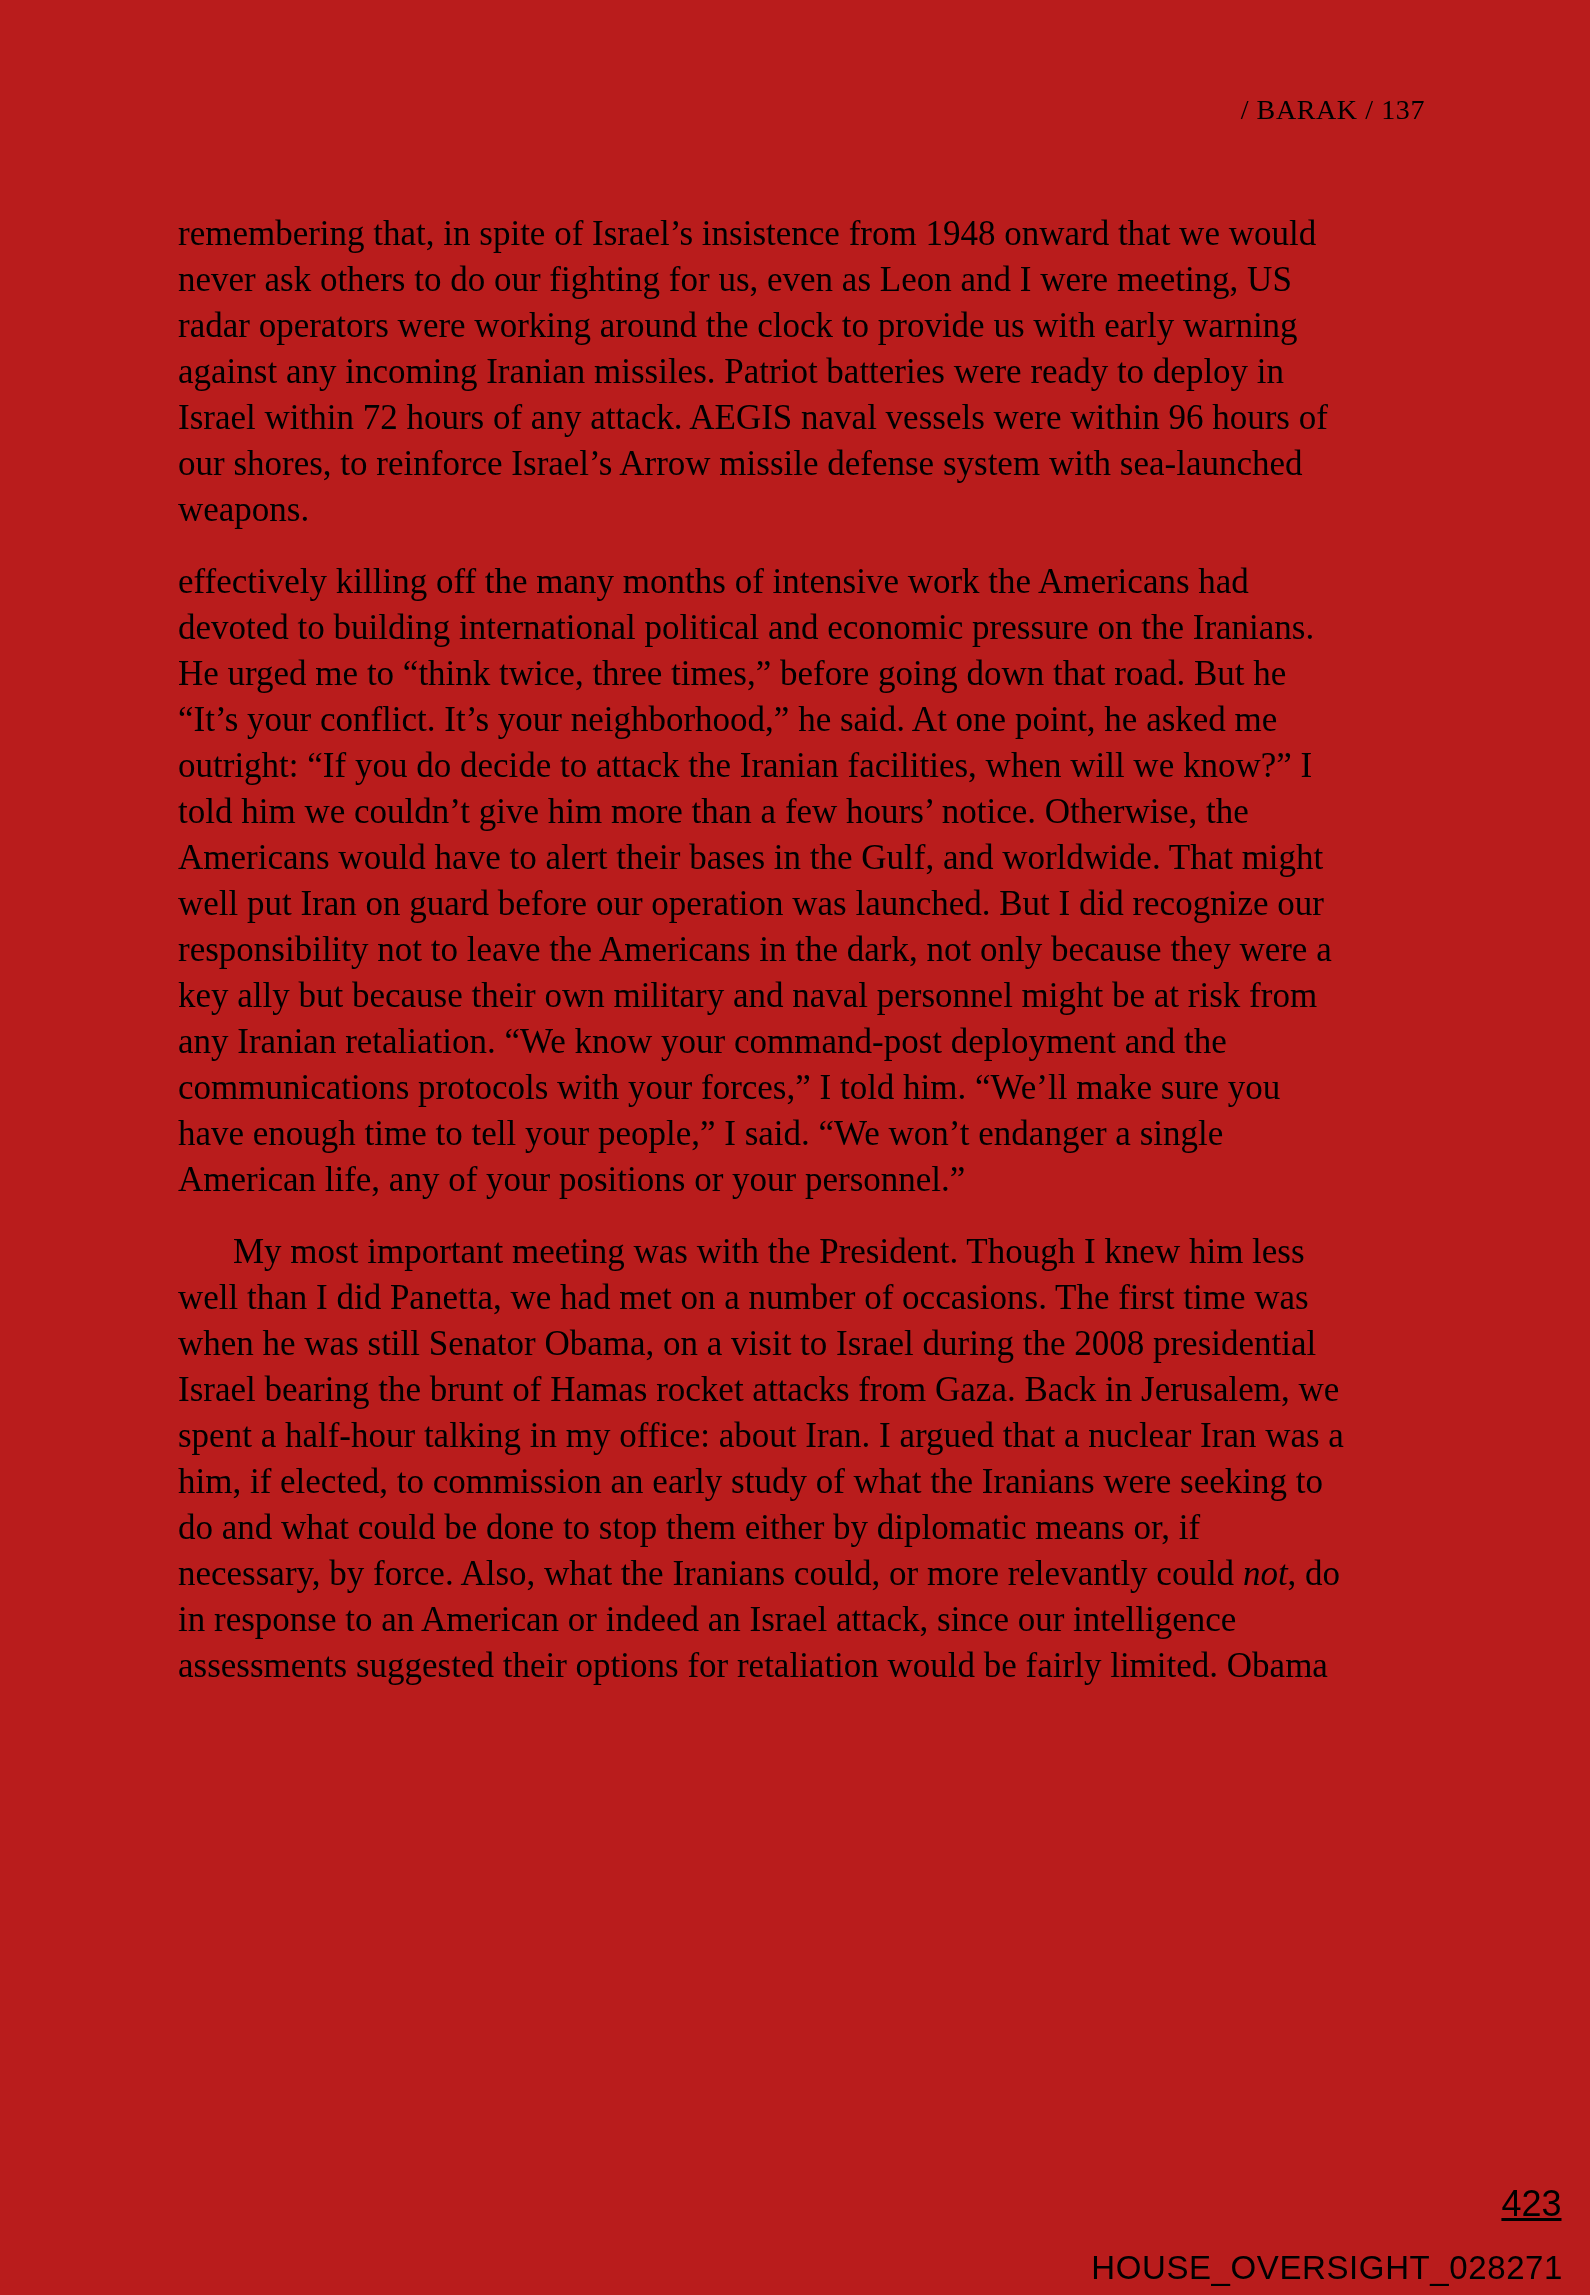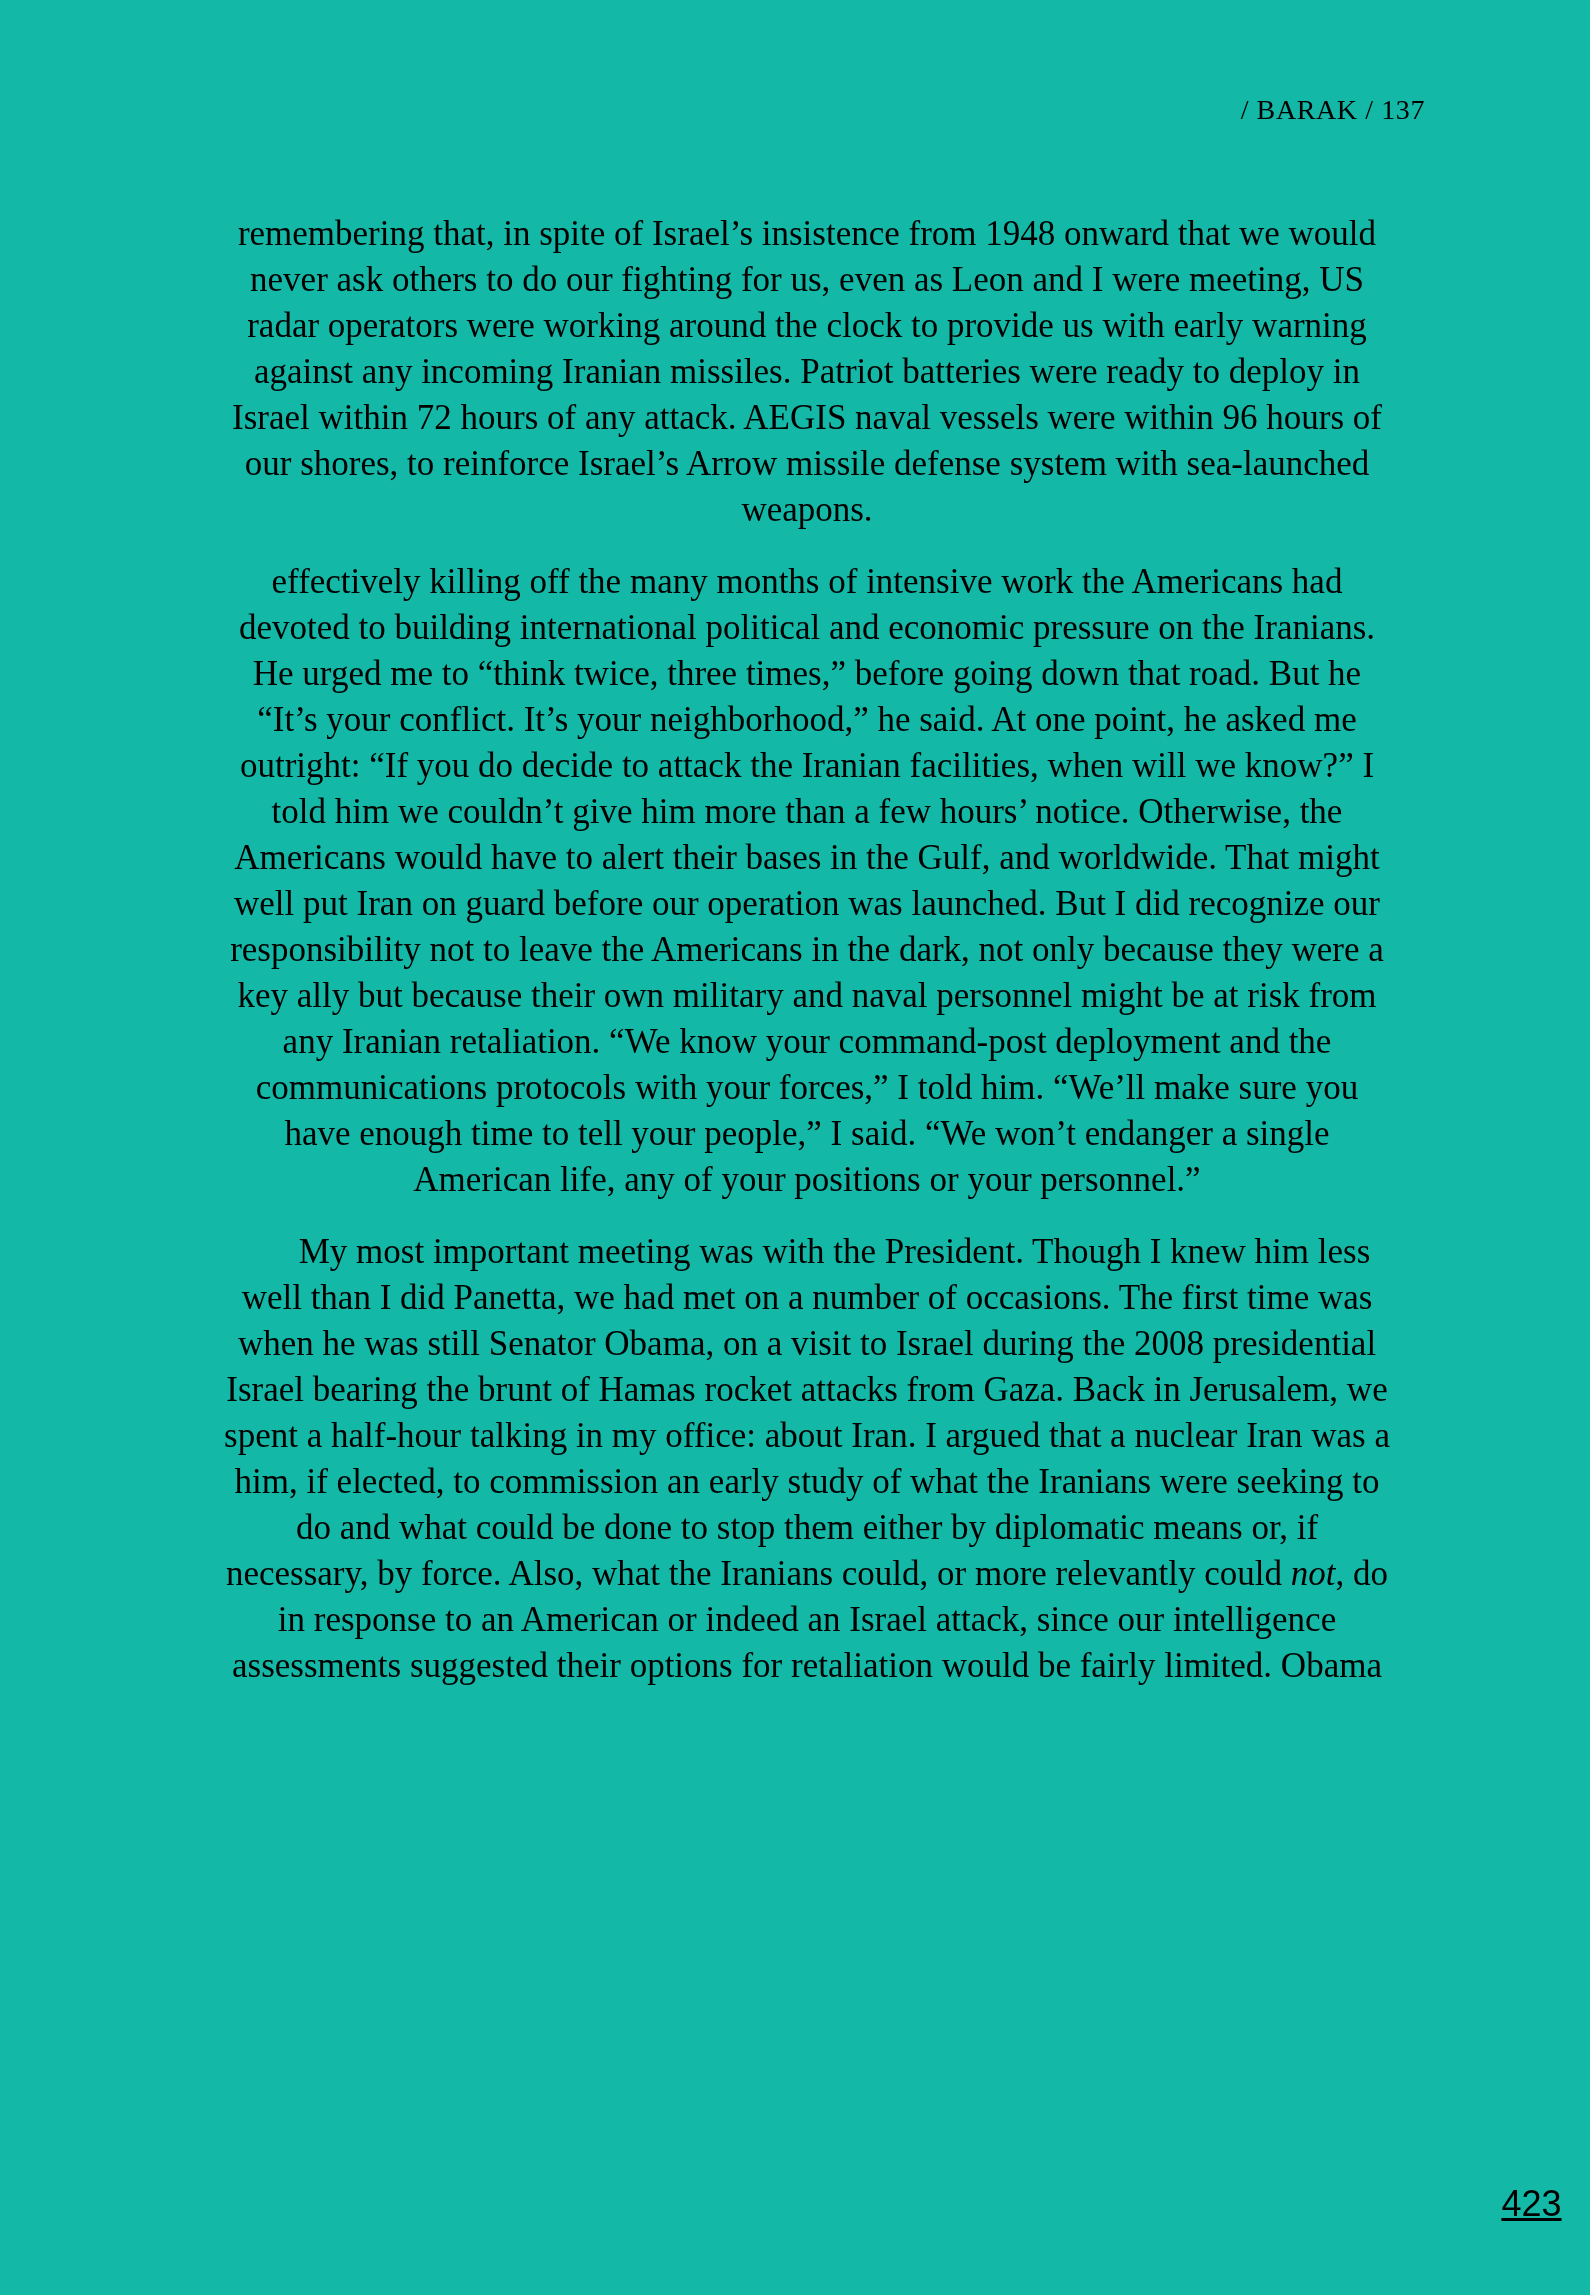--- a/index.html
+++ b/index.html
@@ -4,25 +4,24 @@
 <style>
   html, body {
     margin: 0;
     padding: 0;
     background: #ffffff;
   }
   .page {
     position: relative;
     width: 1591px;
     height: 2295px;
-    background: #14b8a6;
+    background: #b91c1c;
     overflow: hidden;
     font-family: "Liberation Serif", serif;
     color: #000000;
-    text-align: center;
   }
   .running-header {
     position: absolute;
     top: 94px;
     right: 166px;
     font-size: 28px;
     letter-spacing: 0.6px;
     white-space: nowrap;
   }
   .body-text {
@@ -98,14 +97,15 @@
         <div class="line">him, if elected, to commission an early study of what the Iranians were seeking to</div>
         <div class="line">do and what could be done to stop them either by diplomatic means or, if</div>
         <div class="line"><span>necessary, by force. Also, what the Iranians could, or more relevantly could </span><span class="italic">not</span><span>, do</span></div>
         <div class="line">in response to an American or indeed an Israel attack, since our intelligence</div>
         <div class="line">assessments suggested their options for retaliation would be fairly limited. Obama</div>
       </div>
     </div>
 
   <div class="page-number">423</div>
 
+  <div class="bates-stamp">HOUSE_OVERSIGHT_028271</div>
 </div>
 
 
 </body></html>

